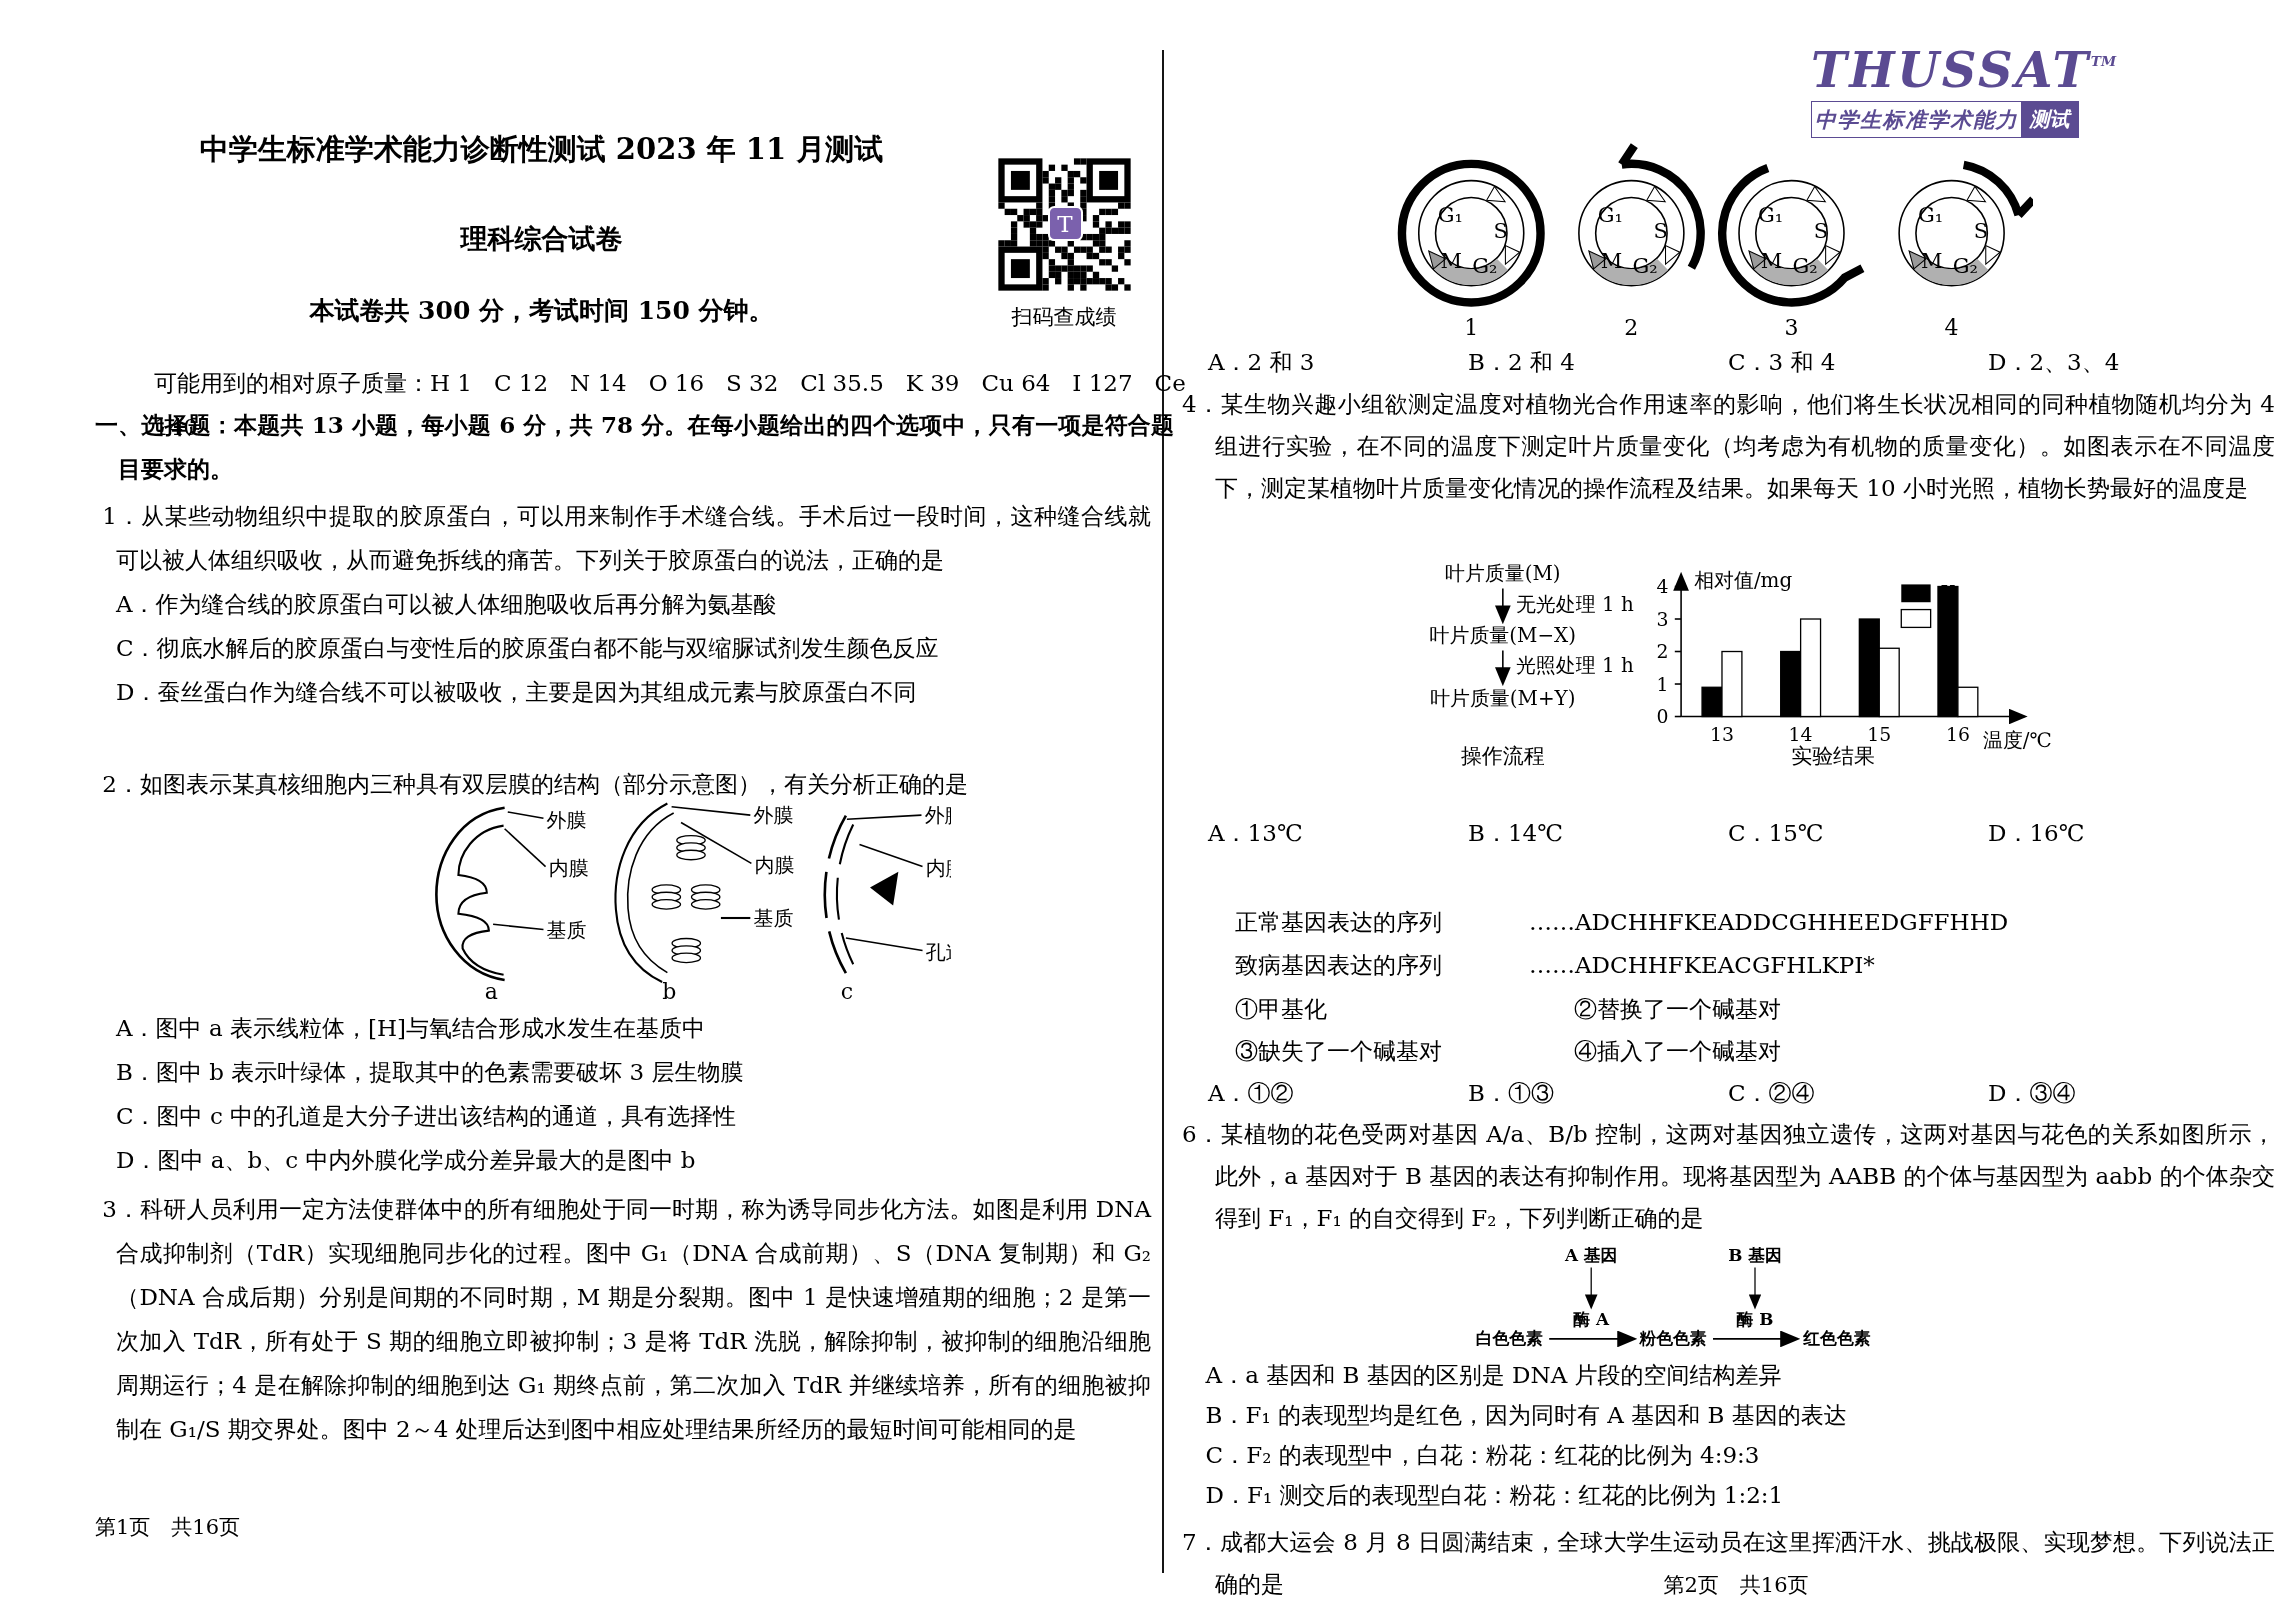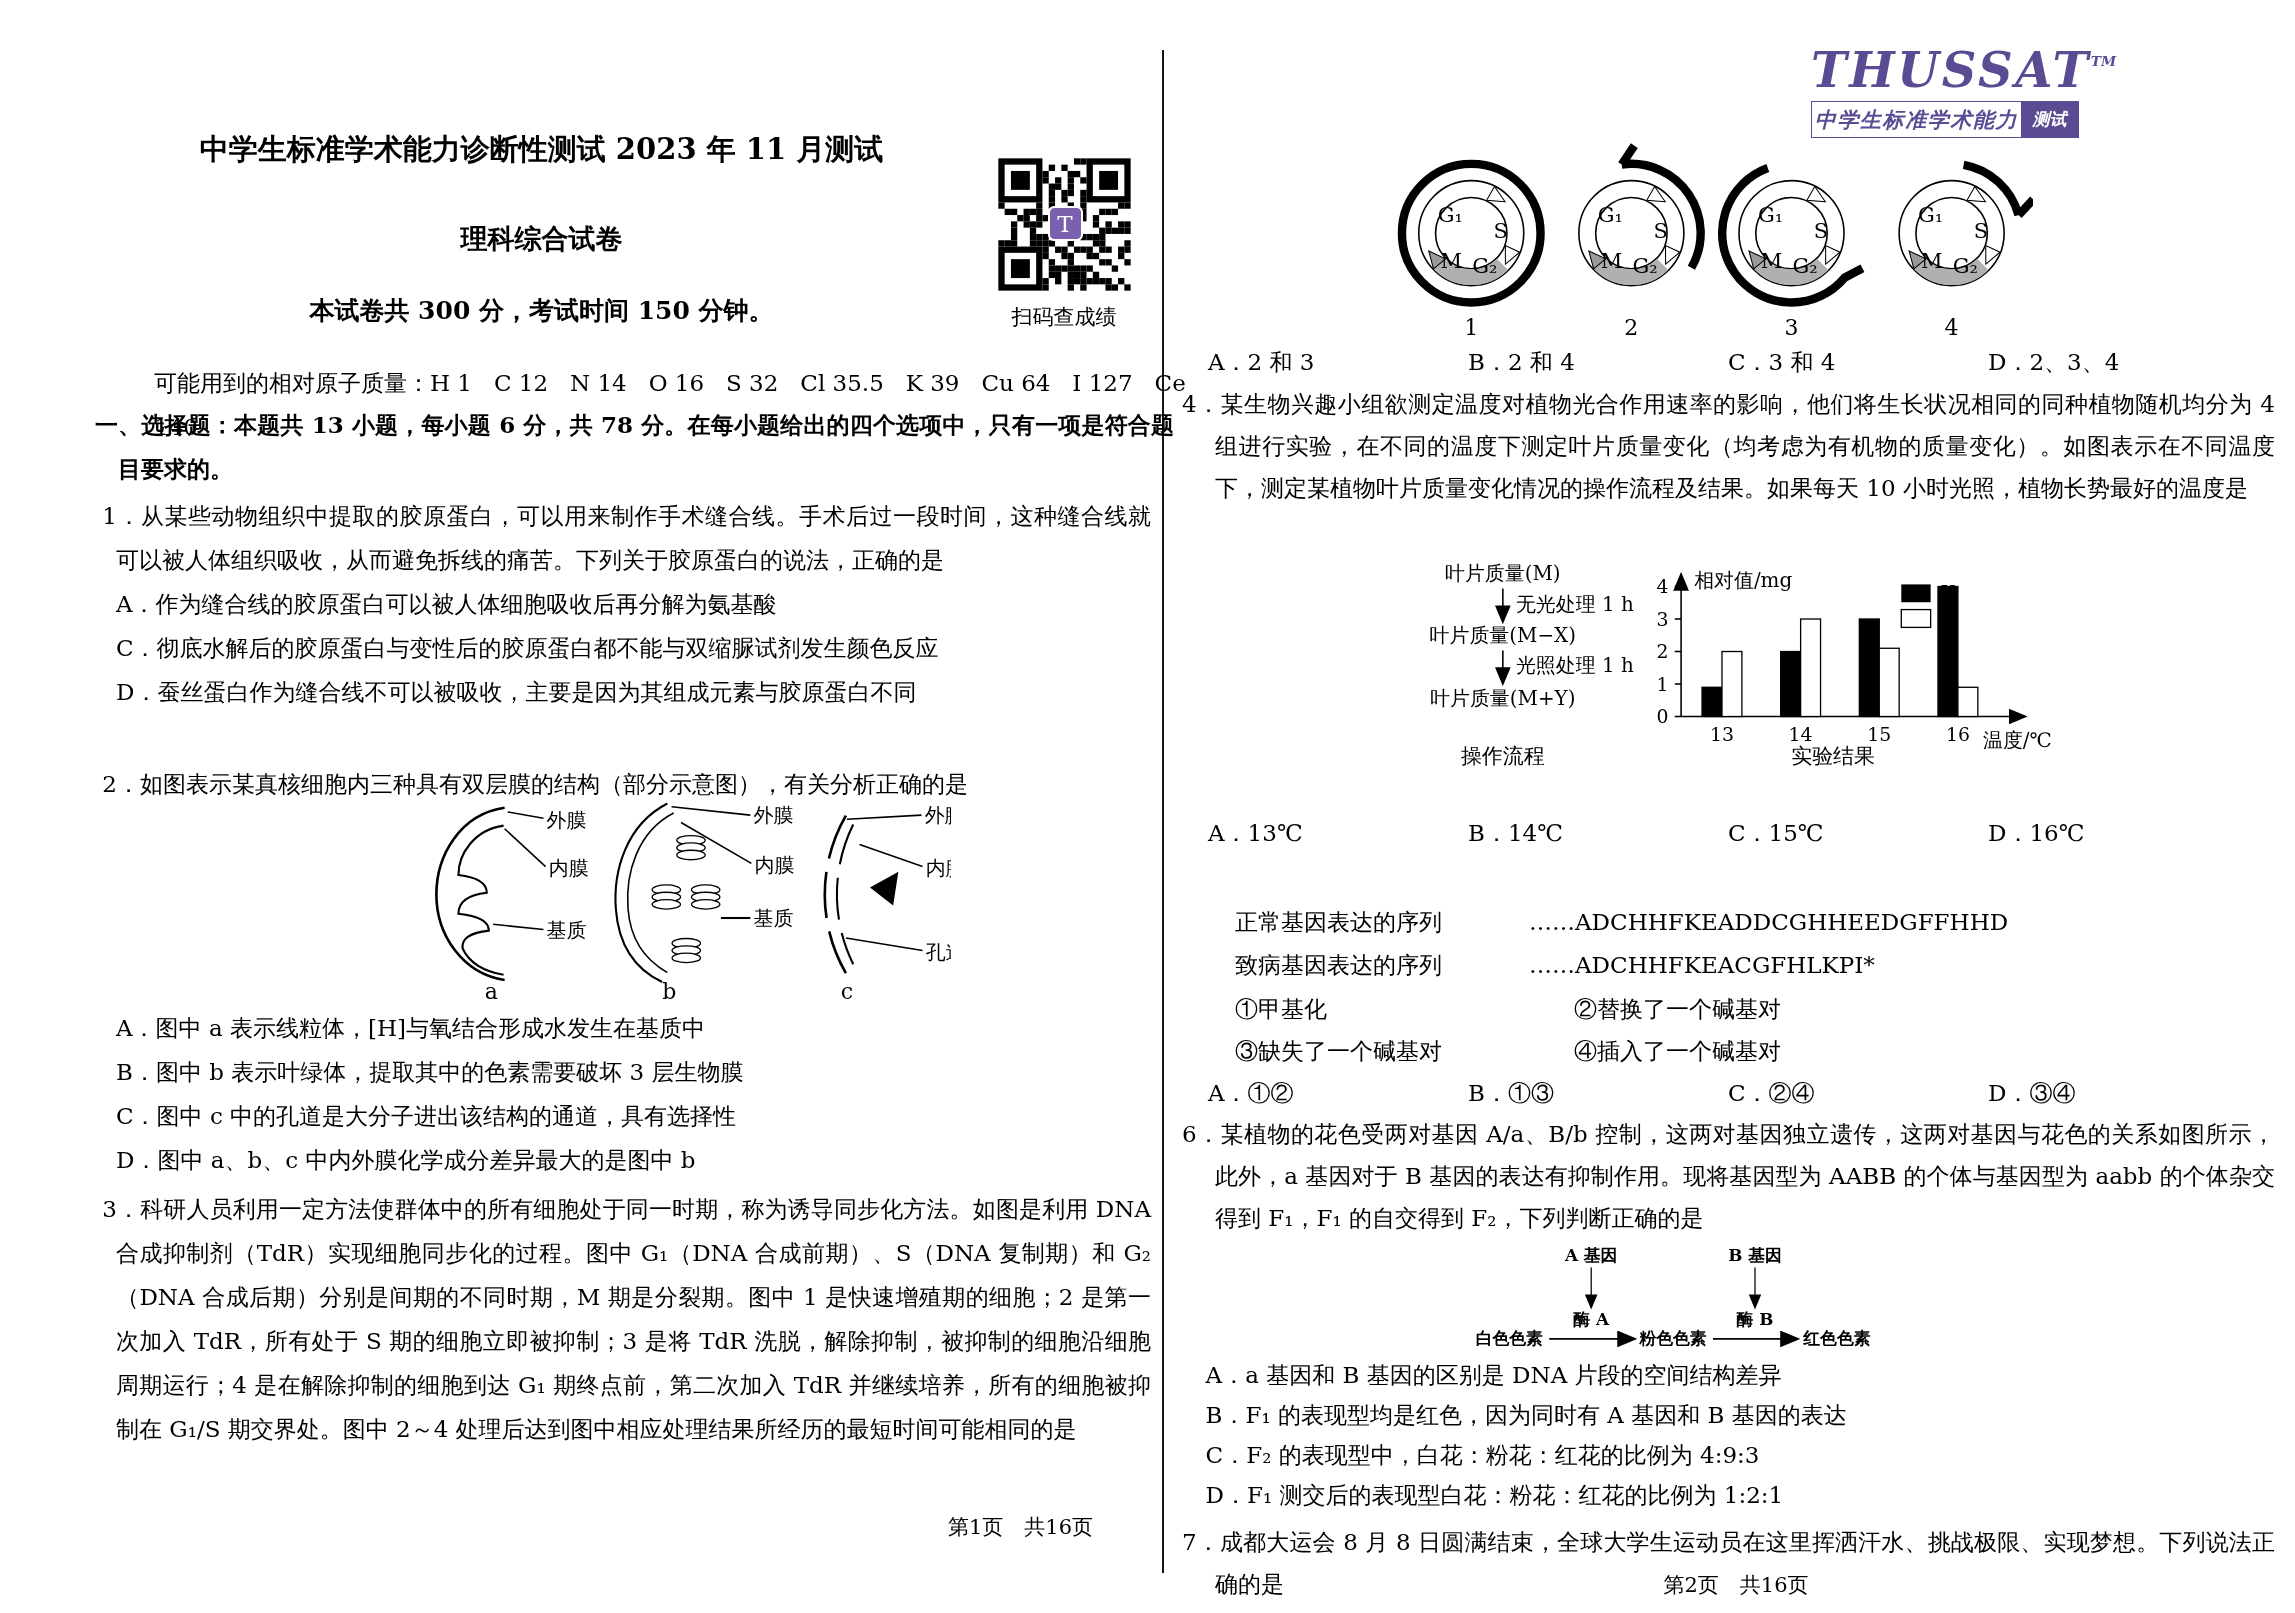--- a/index.html
+++ b/index.html
@@ -20,29 +20,29 @@
   .stemL{padding-left:21px;text-indent:-13.7px;text-align:justify;}
   .optL{padding-left:21px;}
   .stemR{padding-left:33px;text-indent:-33px;text-align:justify;}
   .optrow{display:flex;padding-left:26px;}
   .optrow>span{width:260px;flex:0 0 auto;}
   .itemrow{display:flex;padding-left:53px;}
   .itemrow>span{width:339px;flex:0 0 auto;}
   .seqrow{display:flex;padding-left:53px;}
   .seqrow .sl{width:294px;flex:0 0 auto;}
   .footer{font-size:21px;}
-  .ftrL{left:0;top:1513px;width:998px;text-align:right;}
+  .ftrL{left:0;top:1513px;width:998px;text-align:left;}
   .ftrR{left:0;top:1563px;width:1108px;text-align:center;}
   
   .logo{position:absolute;left:1811px;top:44px;width:368px;font-style:italic;}
   .brand{font-family:"DejaVu Serif",serif;font-weight:bold;font-size:48px;letter-spacing:2.6px;line-height:53px;}
   .tm{font-size:13.7px;font-weight:bold;vertical-align:21px;letter-spacing:0;}
   .tagline{display:flex;width:268px;height:37px;border:1.6px solid;box-sizing:border-box;margin-top:4.2px;}
   .tagline .tg1{flex:1;display:flex;align-items:center;justify-content:center;font-size:21px;font-weight:bold;letter-spacing:1.6px;}
-  .tagline .tg2{width:57px;display:flex;align-items:center;justify-content:center;font-size:17px;font-weight:bold;color:#fff;}
+  .tagline .tg2{width:57px;display:flex;align-items:center;justify-content:center;font-size:20px;font-weight:bold;color:#fff;}
   
   .qrwrap{left:890px;top:151px;width:158px;display:flex;flex-direction:column;align-items:center;}
   .qrbox{position:relative;width:147px;height:147px;}
   .qrbadge{position:absolute;left:57px;top:55px;width:35px;height:35px;border-radius:6.3px;display:flex;align-items:center;justify-content:center;color:#fff;font-size:23px;font-family:"DejaVu Serif",serif;border:2.1px solid #fff;box-sizing:border-box;}
   .qrcap{font-size:21px;margin-top:5.3px;}
   
   text{font-family:"DejaVu Serif","Liberation Serif",serif;}
   .sl38{font-size:38px;}
   .sl40{font-size:40px;}
   .sb40{font-size:40px;font-weight:bold;}

